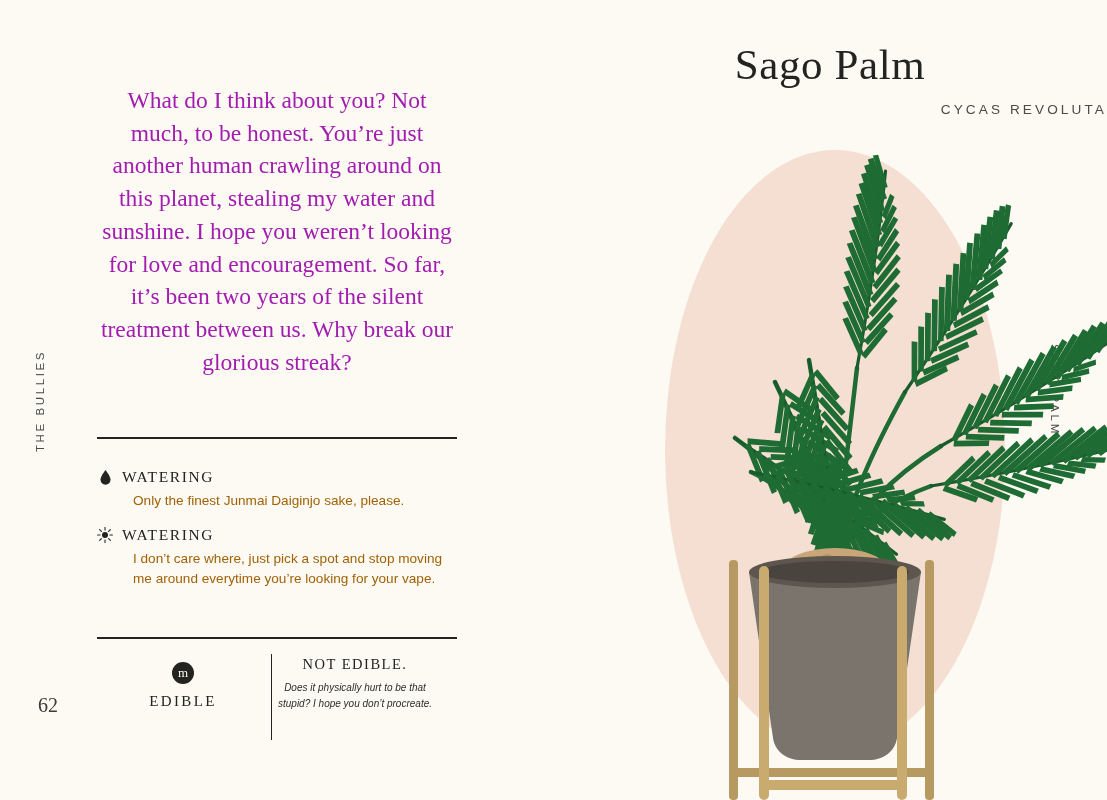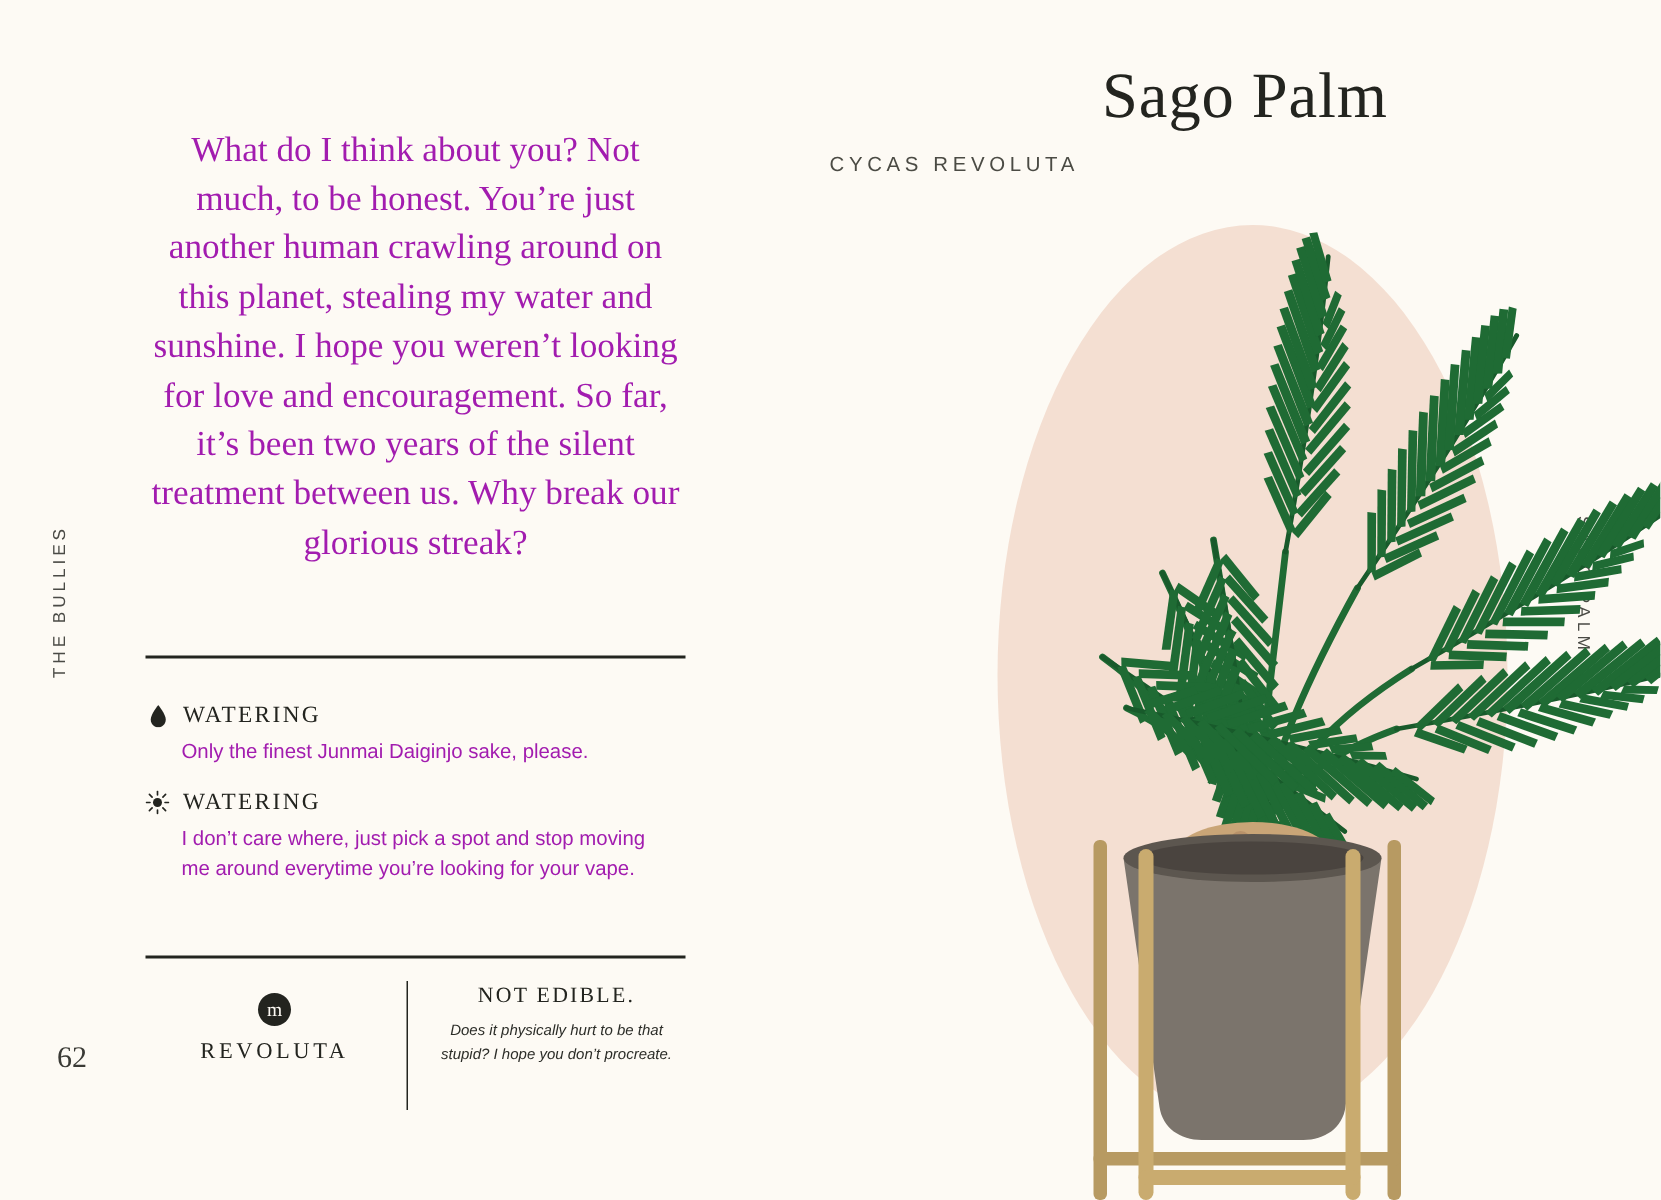--- a/index.html
+++ b/index.html
@@ -61,25 +61,25 @@
   }
   .care-icon {
     width: 16px; height: 18px;
     display: inline-flex; align-items: center; justify-content: center;
     color: #23241f;
     font-size: 15px;
     line-height: 1;
   }
   .care-body {
     margin-top: 5px;
-    margin-left: 24px;
+    margin-left: 36px;
     font-family: "Liberation Sans", sans-serif;
     font-size: 13.6px;
     line-height: 19.5px;
-    color: #a21caf;
+    color: #a16207;
     width: 330px;
   }
 
   .watering { top: 468px; }
   .location { top: 526px; }
 
   
   .footer { position: absolute; left: 97px; top: 648px; width: 360px; height: 100px; }
   .footer-div {
     position: absolute; left: 174px; top: 6px;
@@ -100,21 +100,21 @@
     line-height: 22px;
     text-align: center;
   }
   .zodiac-name {
     font-family: "Liberation Serif", serif;
     font-size: 15px;
     letter-spacing: 2.4px;
     color: #23241f;
   }
   .edible {
-    position: absolute; left: 188px; top: 8px; width: 172px;
+    position: absolute; left: 172px; top: 8px; width: 172px;
     text-align: center;
   }
   .edible-title {
     font-family: "Liberation Serif", serif;
     font-size: 14.5px;
     letter-spacing: 1.5px;
     color: #23241f;
   }
   .edible-note {
     margin-top: 7px;
@@ -131,21 +131,21 @@
   .title {
     position: absolute; left: 0; top: 40px; width: 554px;
     text-align: center;
     font-family: "Liberation Serif", serif;
     font-size: 43px;
     letter-spacing: 0.6px;
     color: #23241f;
   }
   .subtitle {
     position: absolute; left: 0; top: 102px; width: 554px;
-    text-align: left;
+    text-align: right;
     font-family: "Liberation Sans", sans-serif;
     font-size: 13.6px;
     letter-spacing: 3.1px;
     color: #4b4b44;
   }
   .side-label-right {
     position: absolute;
     right: 46px; top: 344px;
     font-size: 11.5px;
     letter-spacing: 2.8px;
@@ -204,21 +204,21 @@
       <div class="care-body">I don’t care where, just pick a spot and stop moving me around everytime you’re looking for your vape.</div>
     </div>
 
     <div class="rule rule-bottom"></div>
 
     <div class="footer">
       <div class="footer-div"></div>
 
       <div class="zodiac">
         <div class="zodiac-glyph">m</div>
-        <div class="zodiac-name">REVOLUTA</div>
+        <div class="zodiac-name">EDIBLE</div>
       </div>
 
       <div class="edible">
         <div class="edible-title">NOT EDIBLE.</div>
         <div class="edible-note">Does it physically hurt to be that stupid? I hope you don’t procreate.</div>
       </div>
     </div>
   </div>
 
   <div class="right-page">

